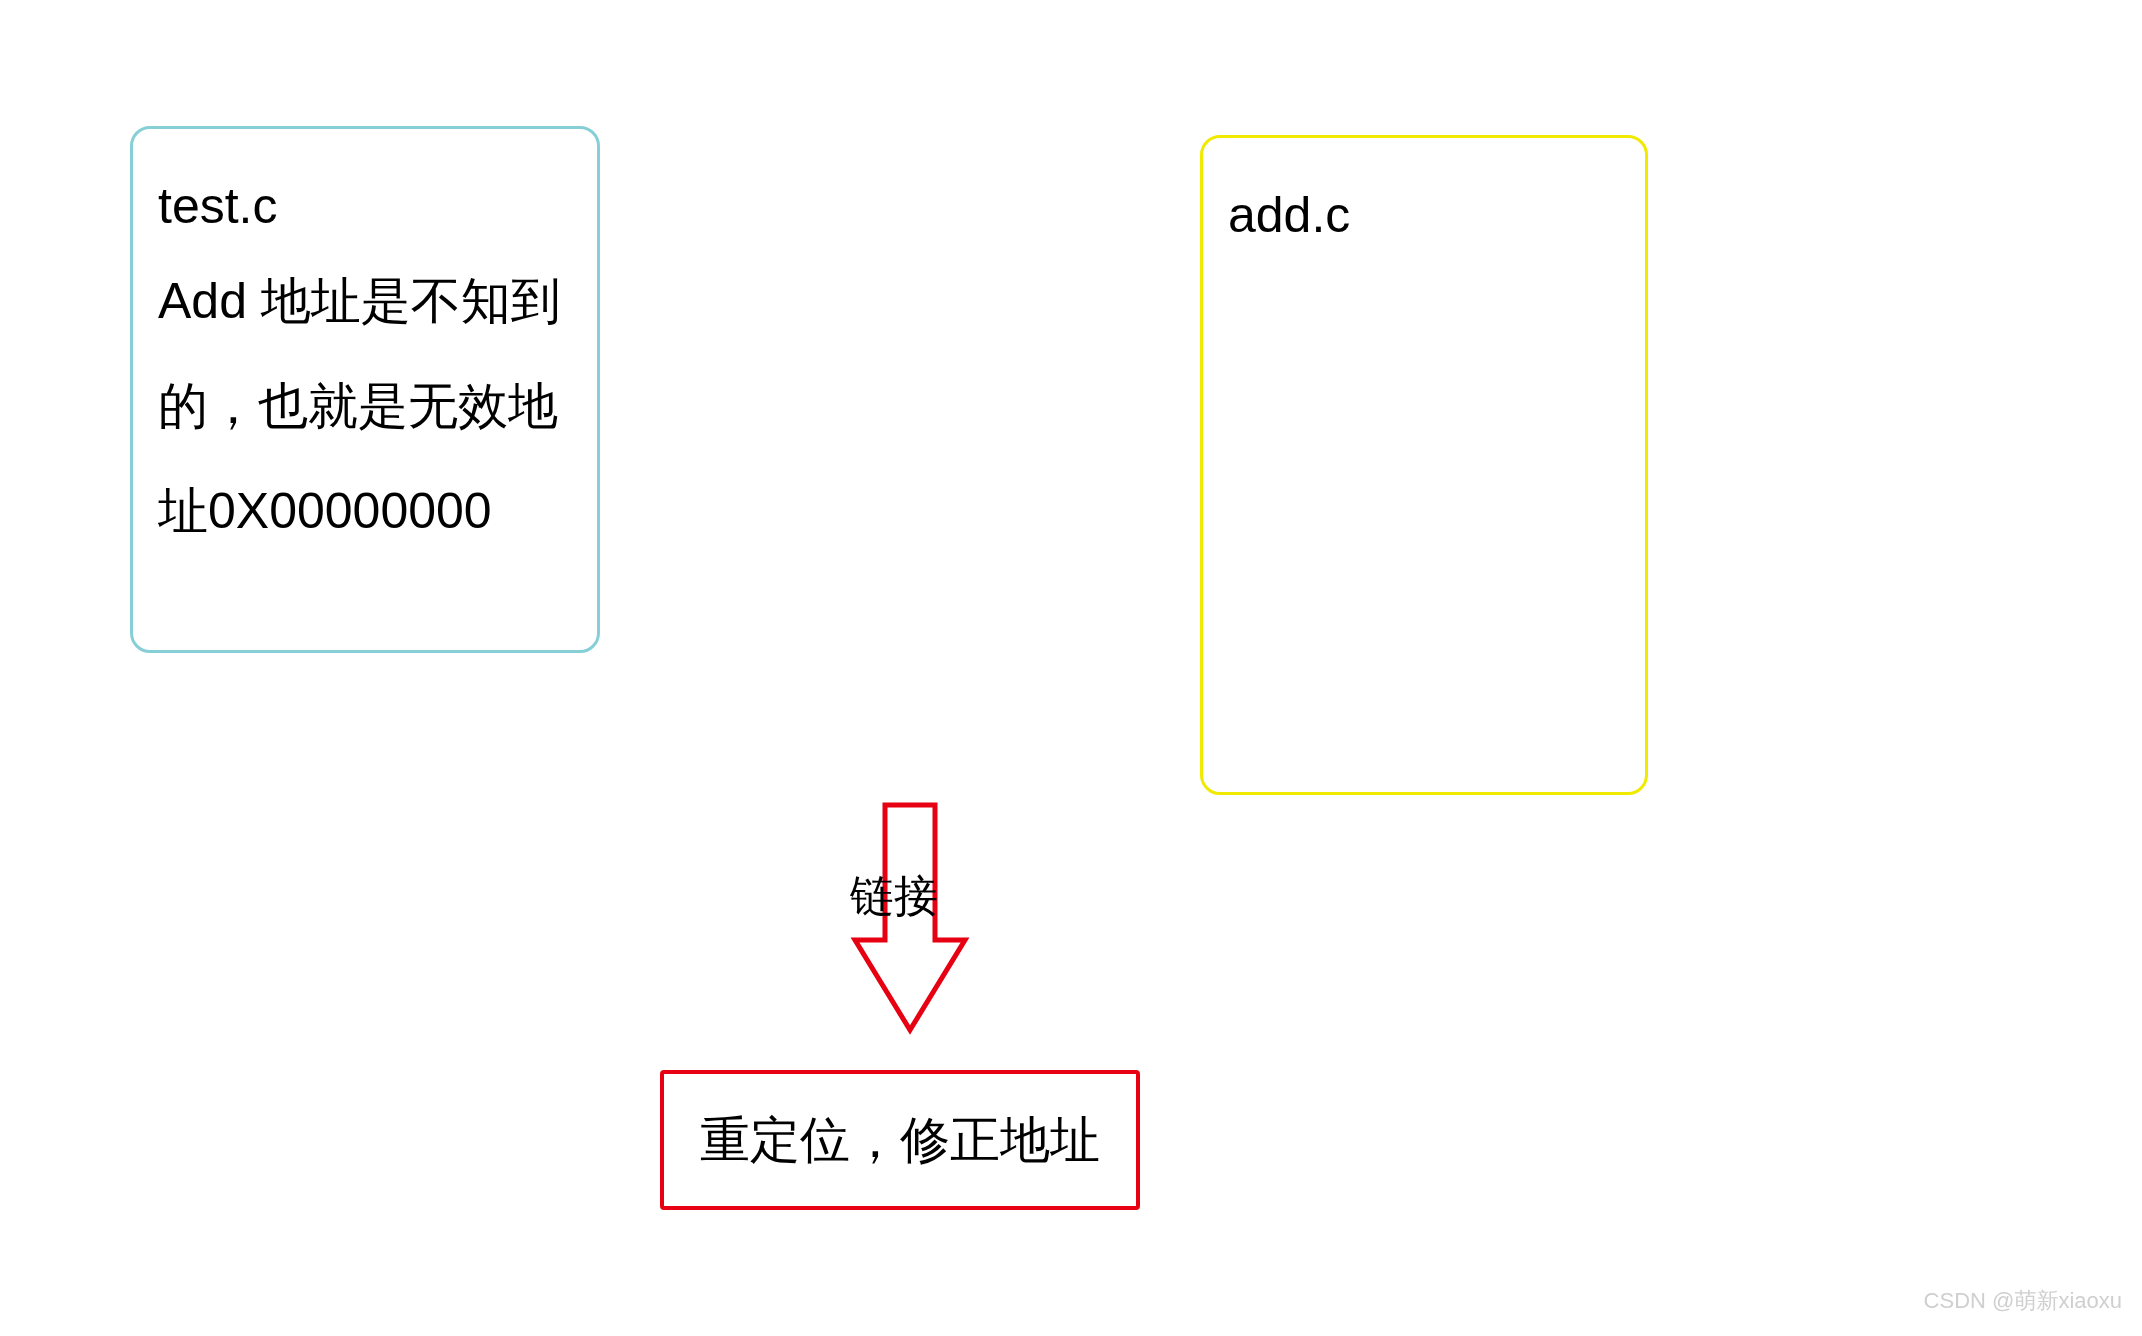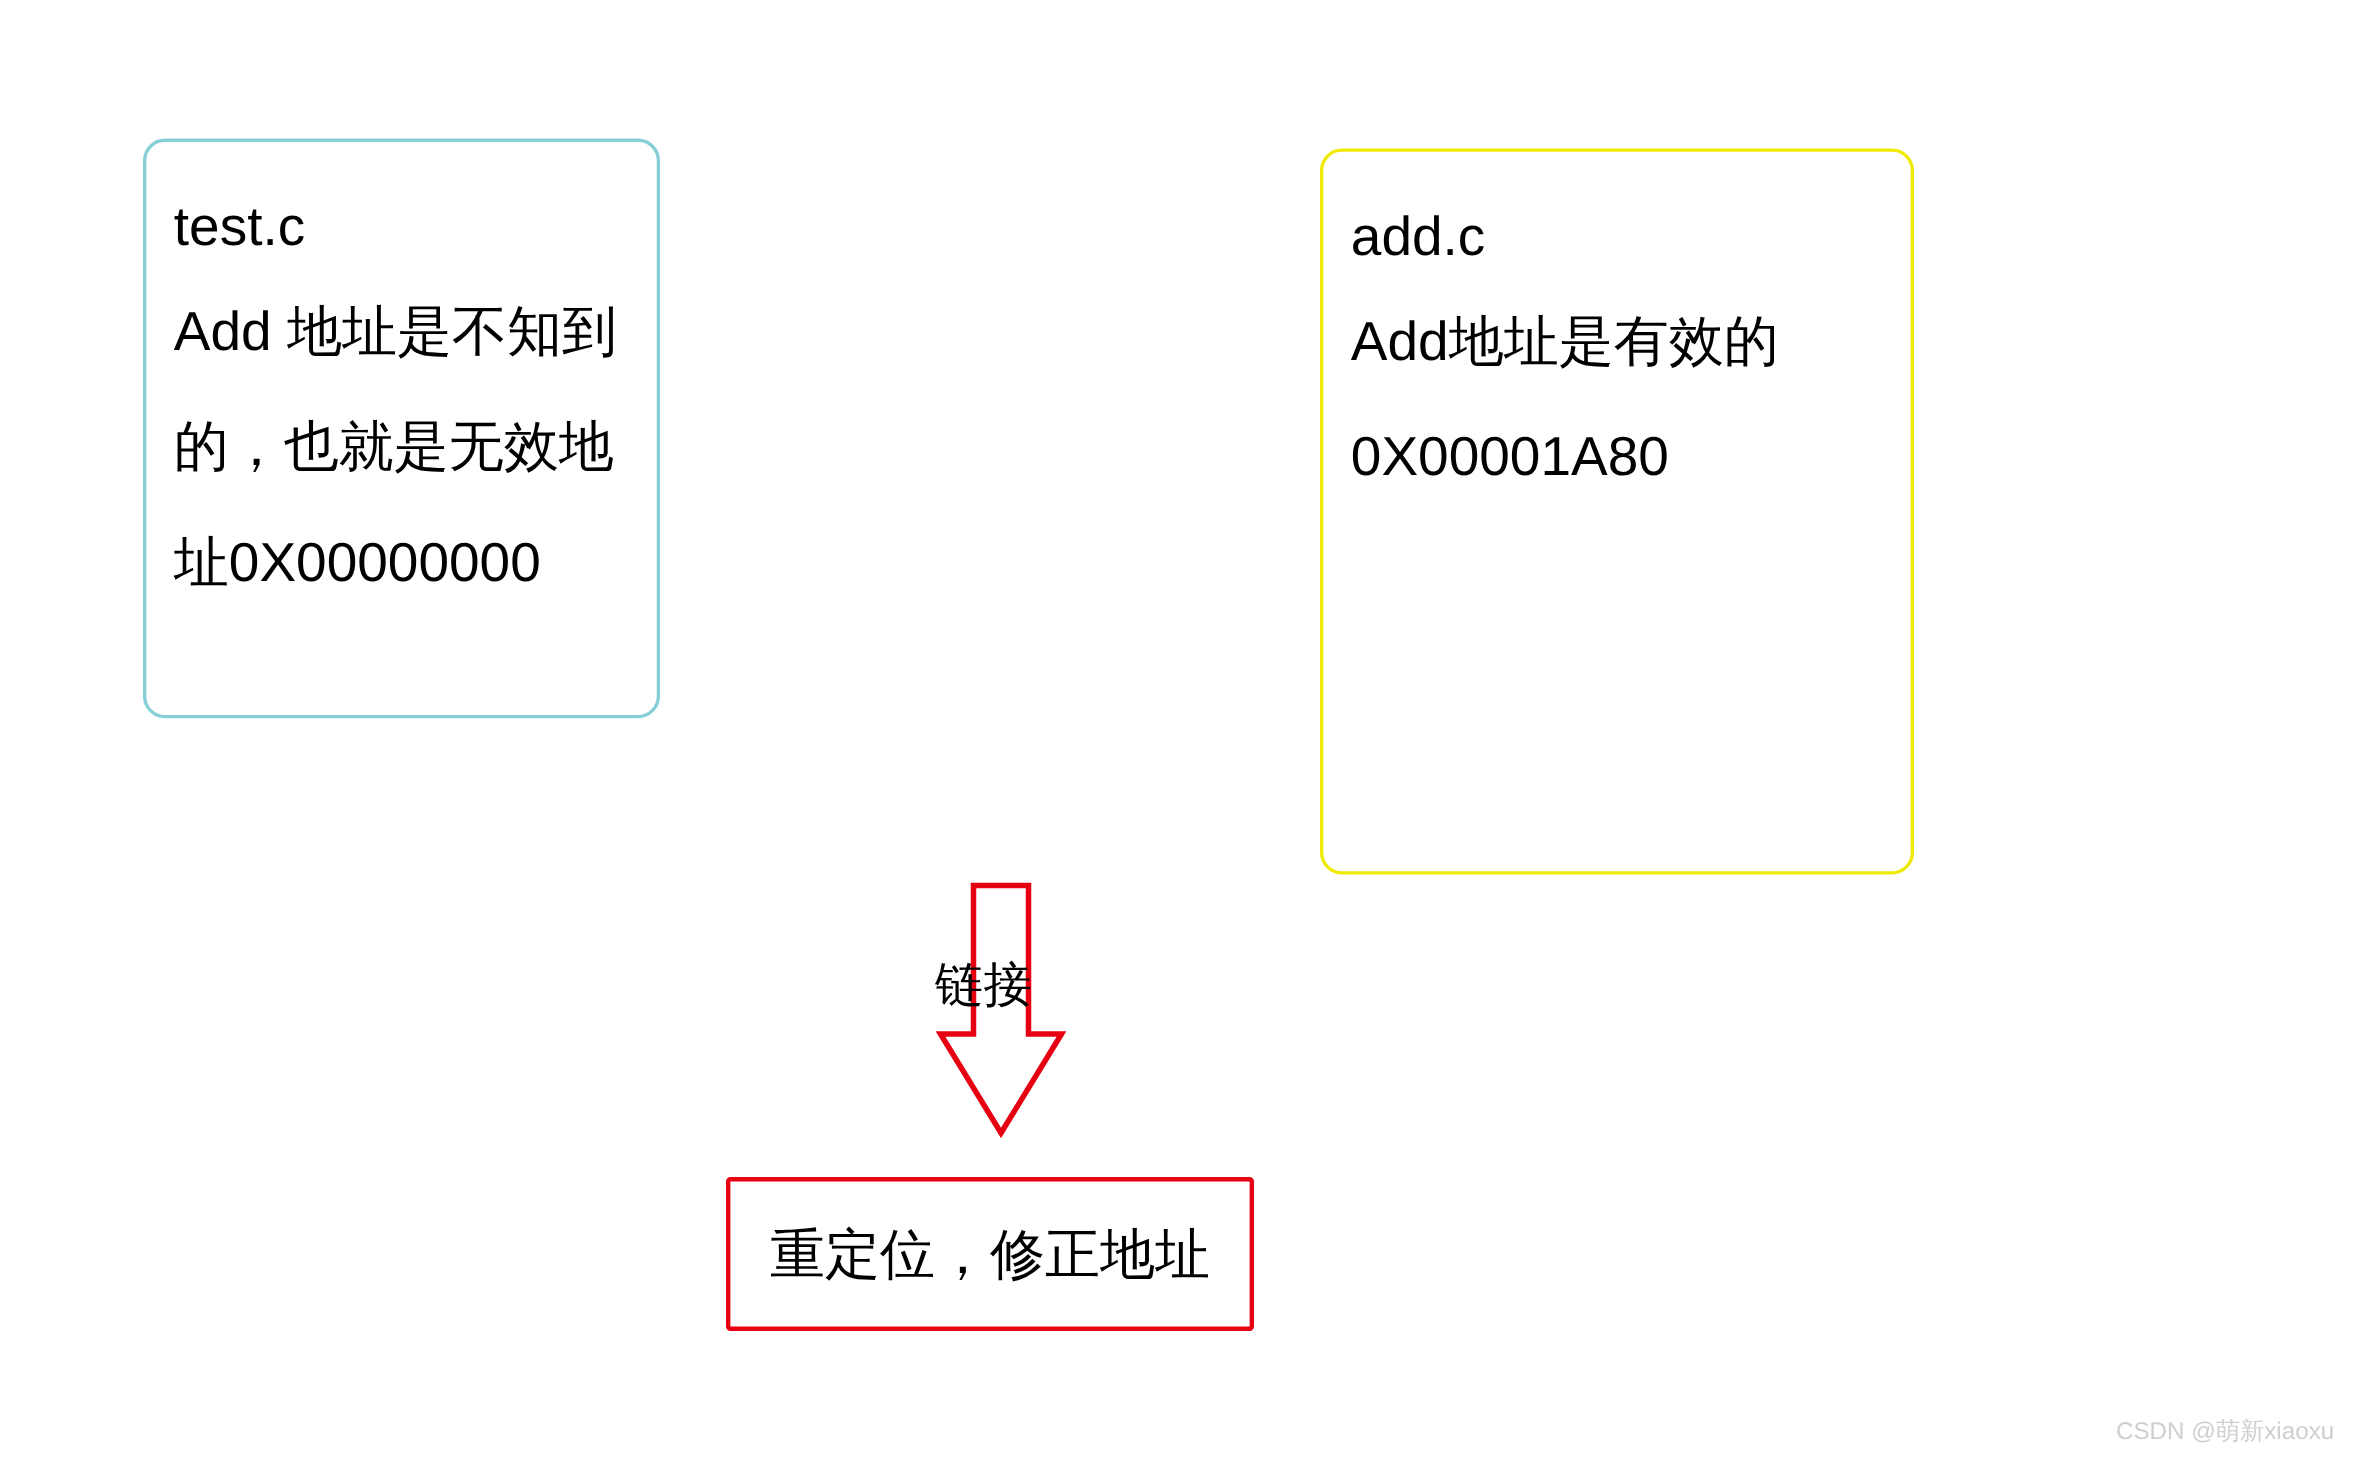--- a/index.html
+++ b/index.html
@@ -22,21 +22,21 @@
     .box-left {
       left: 130px;
       top: 126px;
       width: 470px;
       height: 527px;
       border: 3px solid #87cfd6;
     }
     .box-right {
       left: 1200px;
       top: 135px;
-      width: 540px;
+      width: 448px;
       height: 660px;
       border: 3px solid #f0e900;
     }
     .box-title {
       font-size: 50px;
       color: #000;
       line-height: 1.5;
     }
     .box-body {
       font-size: 50px;
@@ -85,21 +85,20 @@
 </head>
 <body>
 
 <div class="box box-left">
   <div class="box-title">test.c</div>
   <div class="box-body">Add 地址是不知到的，也就是无效地址0X00000000</div>
 </div>
 
 <div class="box box-right">
   <div class="box-title">add.c</div>
-  <div class="box-body">Add地址是有效的0X00001A80</div>
 </div>
 
 <svg class="arrow-svg" width="120" height="250">
   <path d="M 35 5 L 85 5 L 85 140 L 115 140 L 60 230 L 5 140 L 35 140 Z" fill="none" stroke="#e60012" stroke-width="5" stroke-linejoin="miter"></path>
 </svg>
 
 <div class="arrow-label">链接</div>
 
 <div class="result-box">
   <span class="result-text">重定位，修正地址</span>

